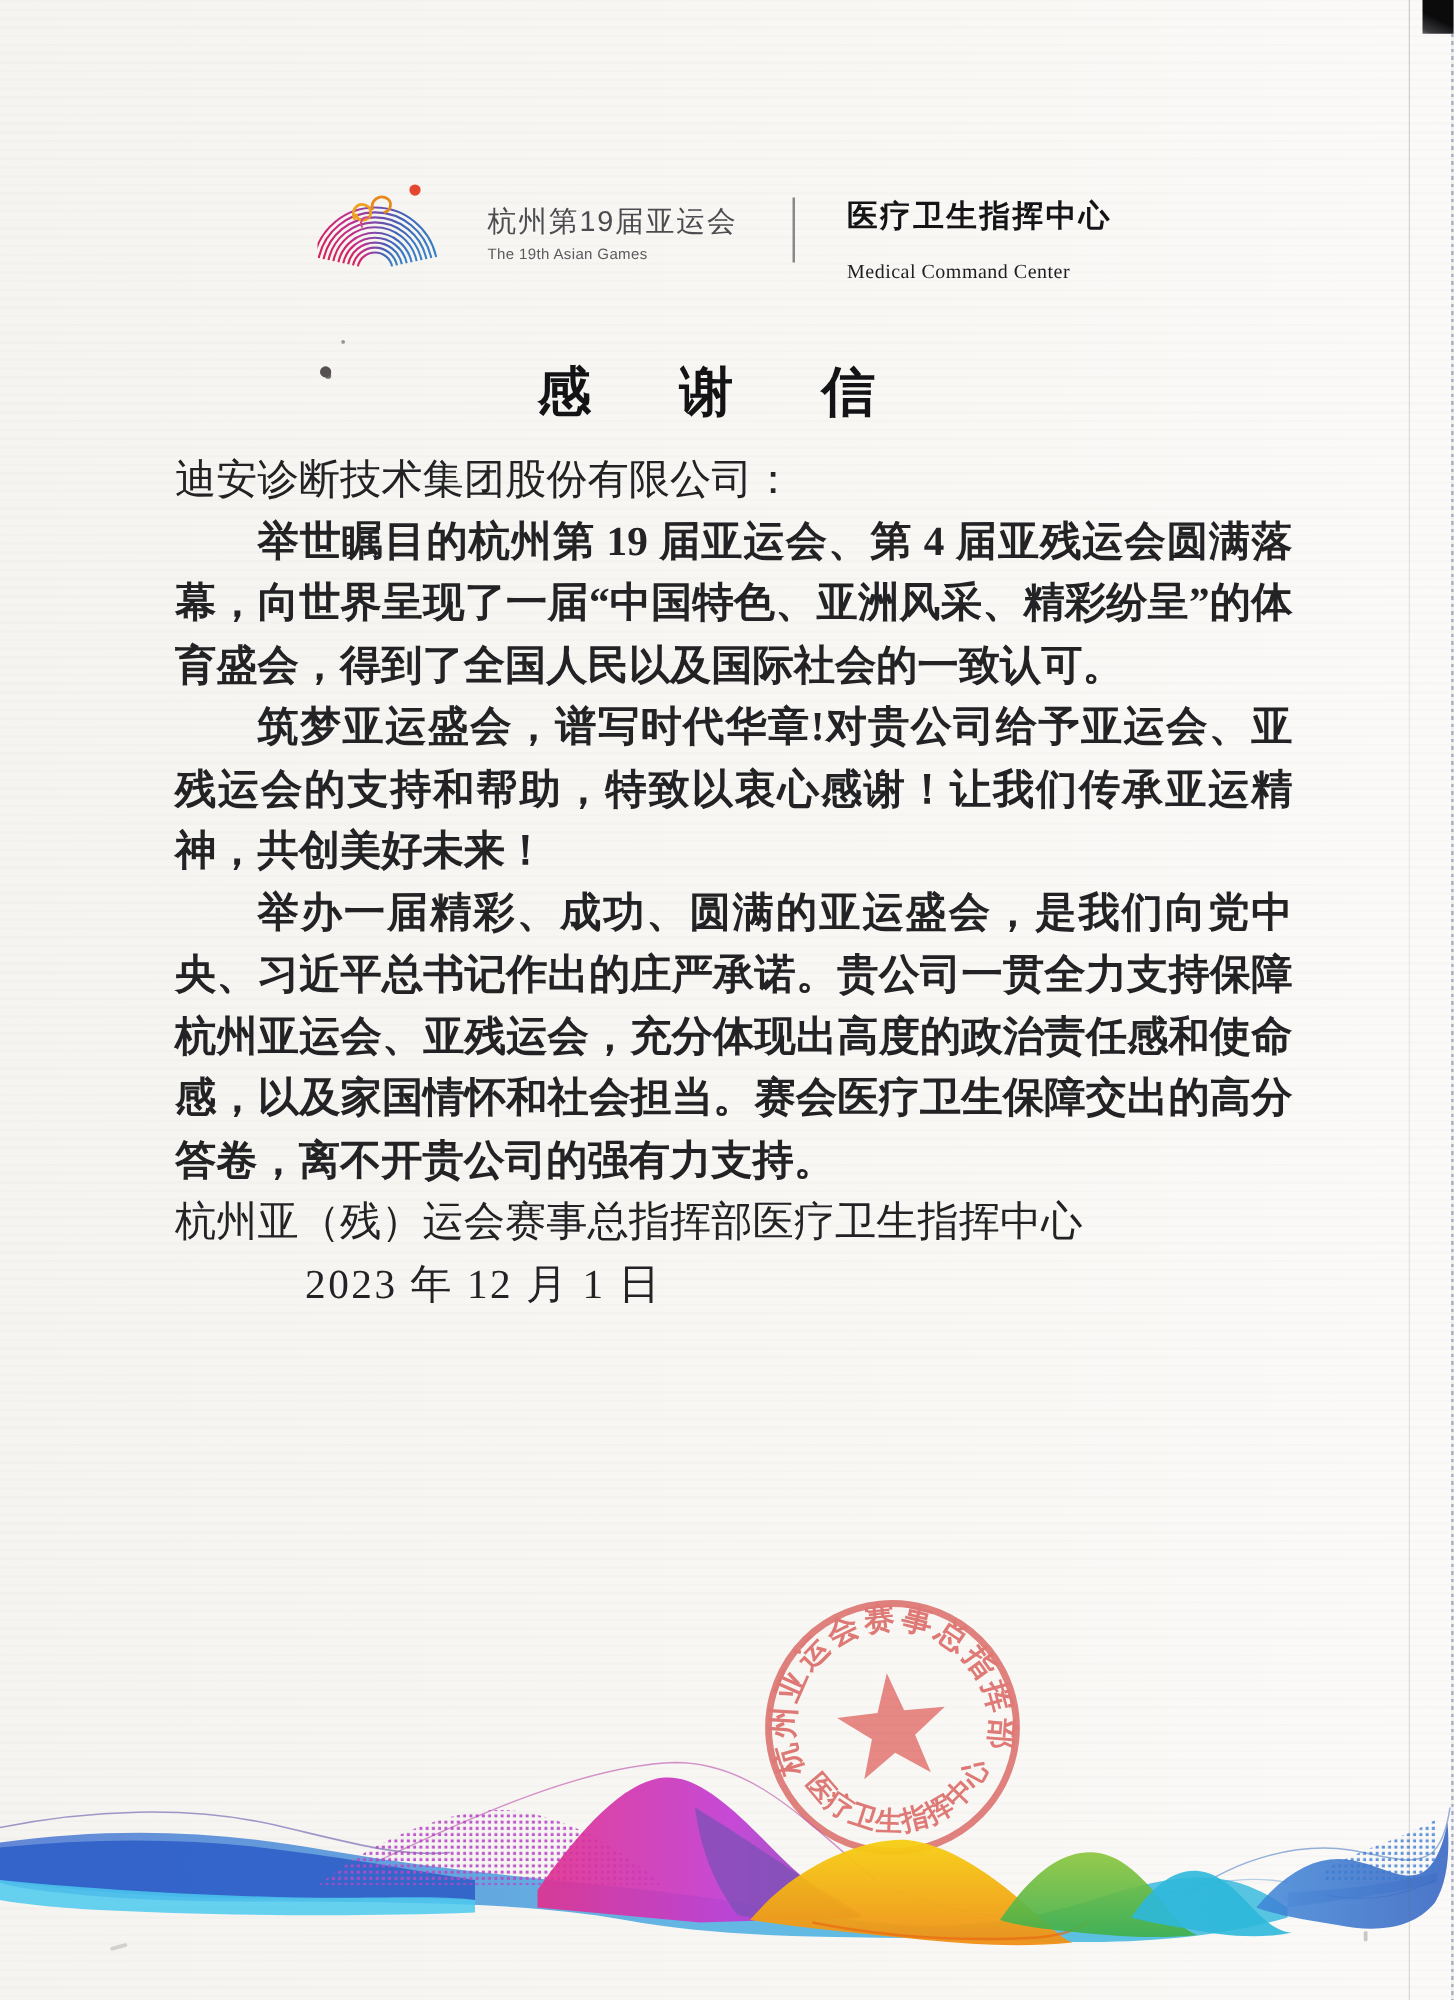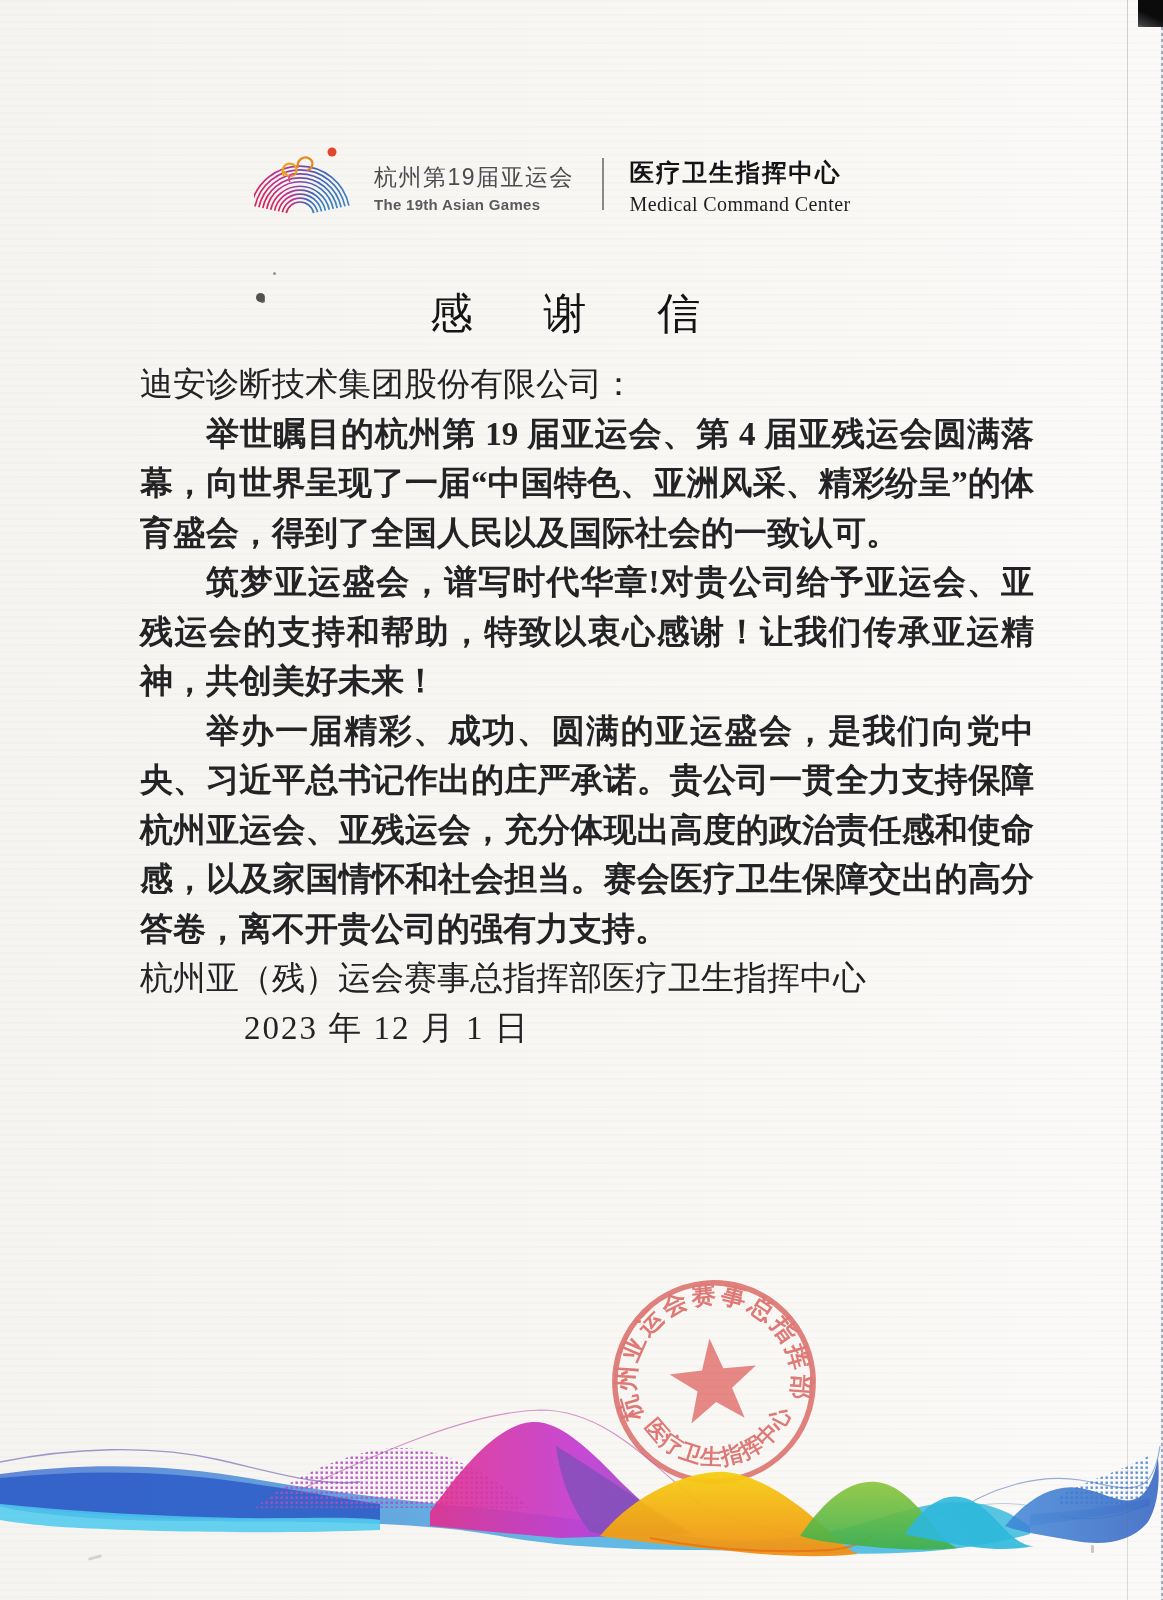--- a/index.html
+++ b/index.html
@@ -22,34 +22,34 @@
     background:linear-gradient(180deg,rgba(100,100,108,.30),rgba(100,100,108,.10) 40%,rgba(100,100,108,.22));}
   .edge-right{position:absolute;top:27px;bottom:0;right:0;width:2.5px;opacity:.55;
     background:repeating-linear-gradient(180deg,rgba(38,58,118,.75) 0 3px,rgba(150,160,190,.25) 3px 6px);}
   .speck{position:absolute;border-radius:50%;background:#3a3535;}
   .speck.s1{left:256px;top:293px;width:9px;height:9px;opacity:.85;box-shadow:2px 3px 0 -2px #555;}
   .speck.s2{left:273px;top:272px;width:3px;height:3px;opacity:.5;}
   .speck.s3{left:88px;top:1556px;width:14px;height:3px;opacity:.18;border-radius:2px;transform:rotate(-15deg);}
   .speck.s4{left:1091px;top:1545px;width:3px;height:8px;opacity:.25;border-radius:1px;}
 
   
-  .letterhead{position:absolute;top:142px;left:254px;display:flex;align-items:flex-start;}
+  .letterhead{position:absolute;top:142px;left:254px;display:flex;align-items:flex-start;gap:16px;}
   .logo{width:100px;height:84px;flex:none;}
   .brand{margin-left:20px;margin-top:20px;font-family:"Liberation Sans","DejaVu Sans",sans-serif;}
   .brand-cn{font-size:23px;color:#4c4c50;letter-spacing:1.5px;}
-  .brand-en{font-size:15px;color:#5a5a5e;margin-top:3px;letter-spacing:.3px;font-weight:bold;}
+  .brand-en{font-size:12px;color:#5a5a5e;margin-top:3px;letter-spacing:.3px;}
   .hdr-divider{width:1.5px;height:52px;background:#88888d;margin:16px 26px 0 28px;flex:none;}
   .dept{margin-top:14px;}
   .dept-cn{font-family:"Liberation Sans","DejaVu Sans",sans-serif;font-weight:bold;
     font-size:24.5px;color:#141416;letter-spacing:2px;}
-  .dept-en{font-size:20px;color:#1e1e22;margin-top:4px;letter-spacing:.4px;}
+  .dept-en{font-size:16px;color:#1e1e22;margin-top:20px;letter-spacing:.4px;}
 
   
   .title{position:absolute;top:256px;left:0;width:1130px;text-align:center;
-    font-size:43px;font-weight:normal;color:#141416;letter-spacing:30px;text-indent:30px;}
+    font-size:43px;font-weight:bold;color:#141416;letter-spacing:30px;text-indent:30px;}
   .letter-body{position:absolute;top:360px;left:140px;width:894px;
     font-size:33px;line-height:49.5px;text-align:justify;color:#232326;}
   .letter-body p{margin:0;}
   .para{text-indent:2em;font-weight:bold;}
   .signature{padding-right:18px;}
   .date{padding-left:104px;letter-spacing:2px;}
 
   
   .stamp{position:absolute;left:595px;top:1263px;width:238px;height:238px;
     mix-blend-mode:multiply;opacity:.82;transform:rotate(-6deg);}

